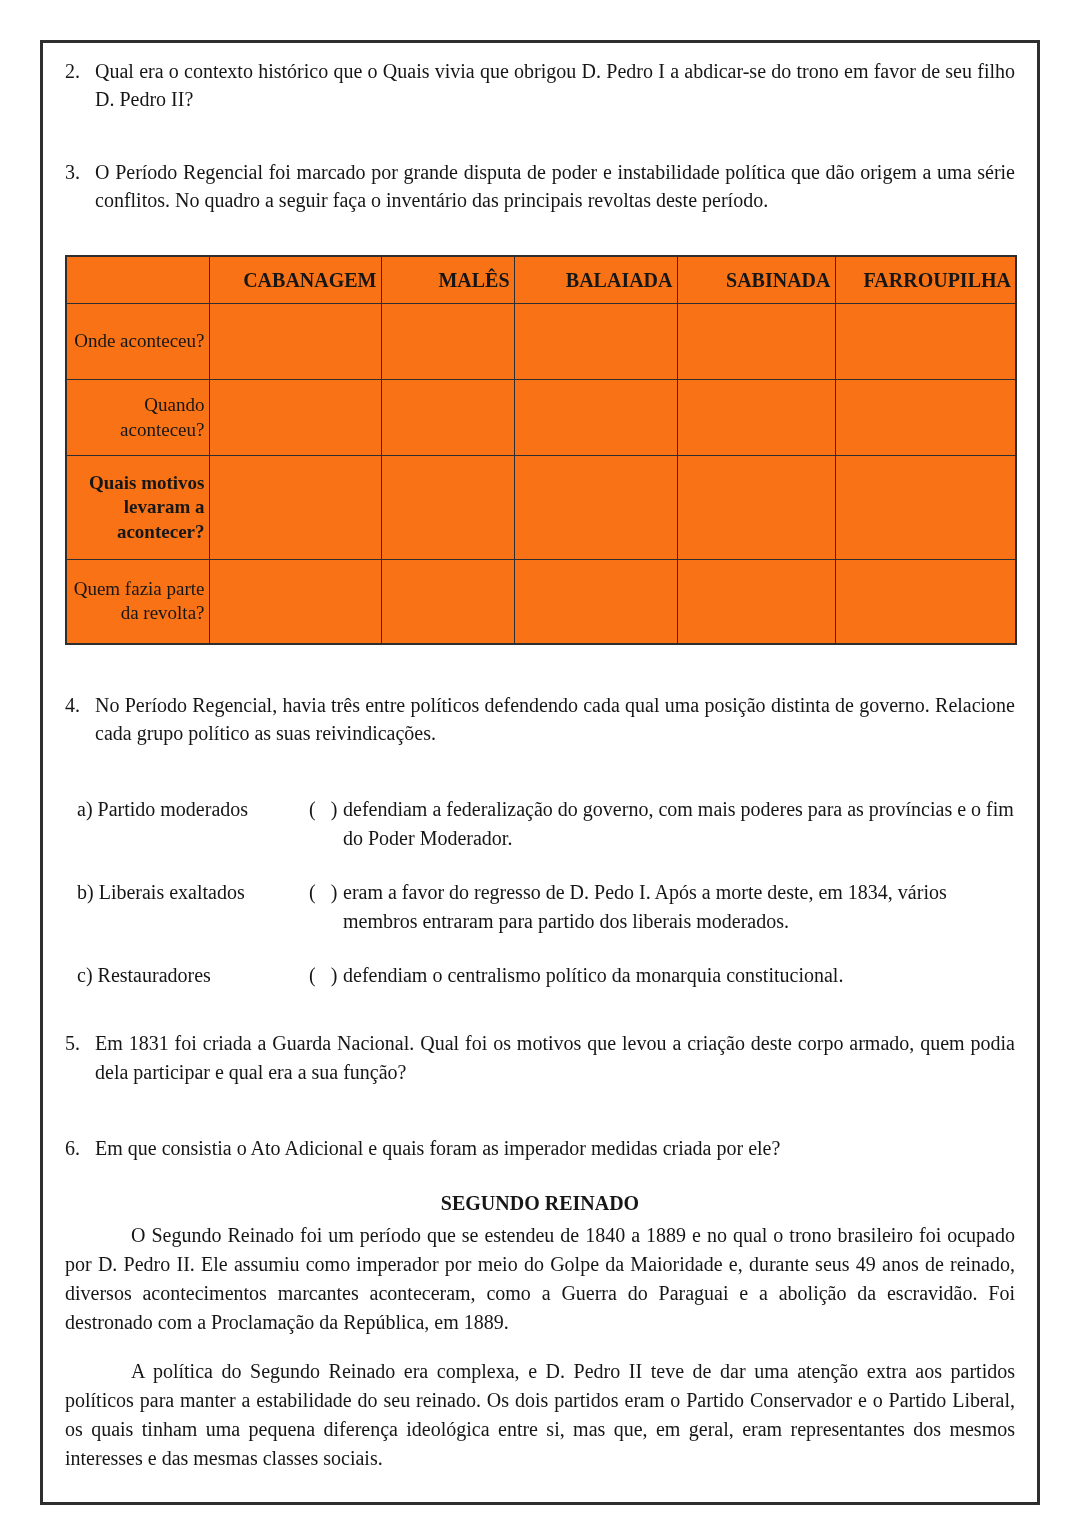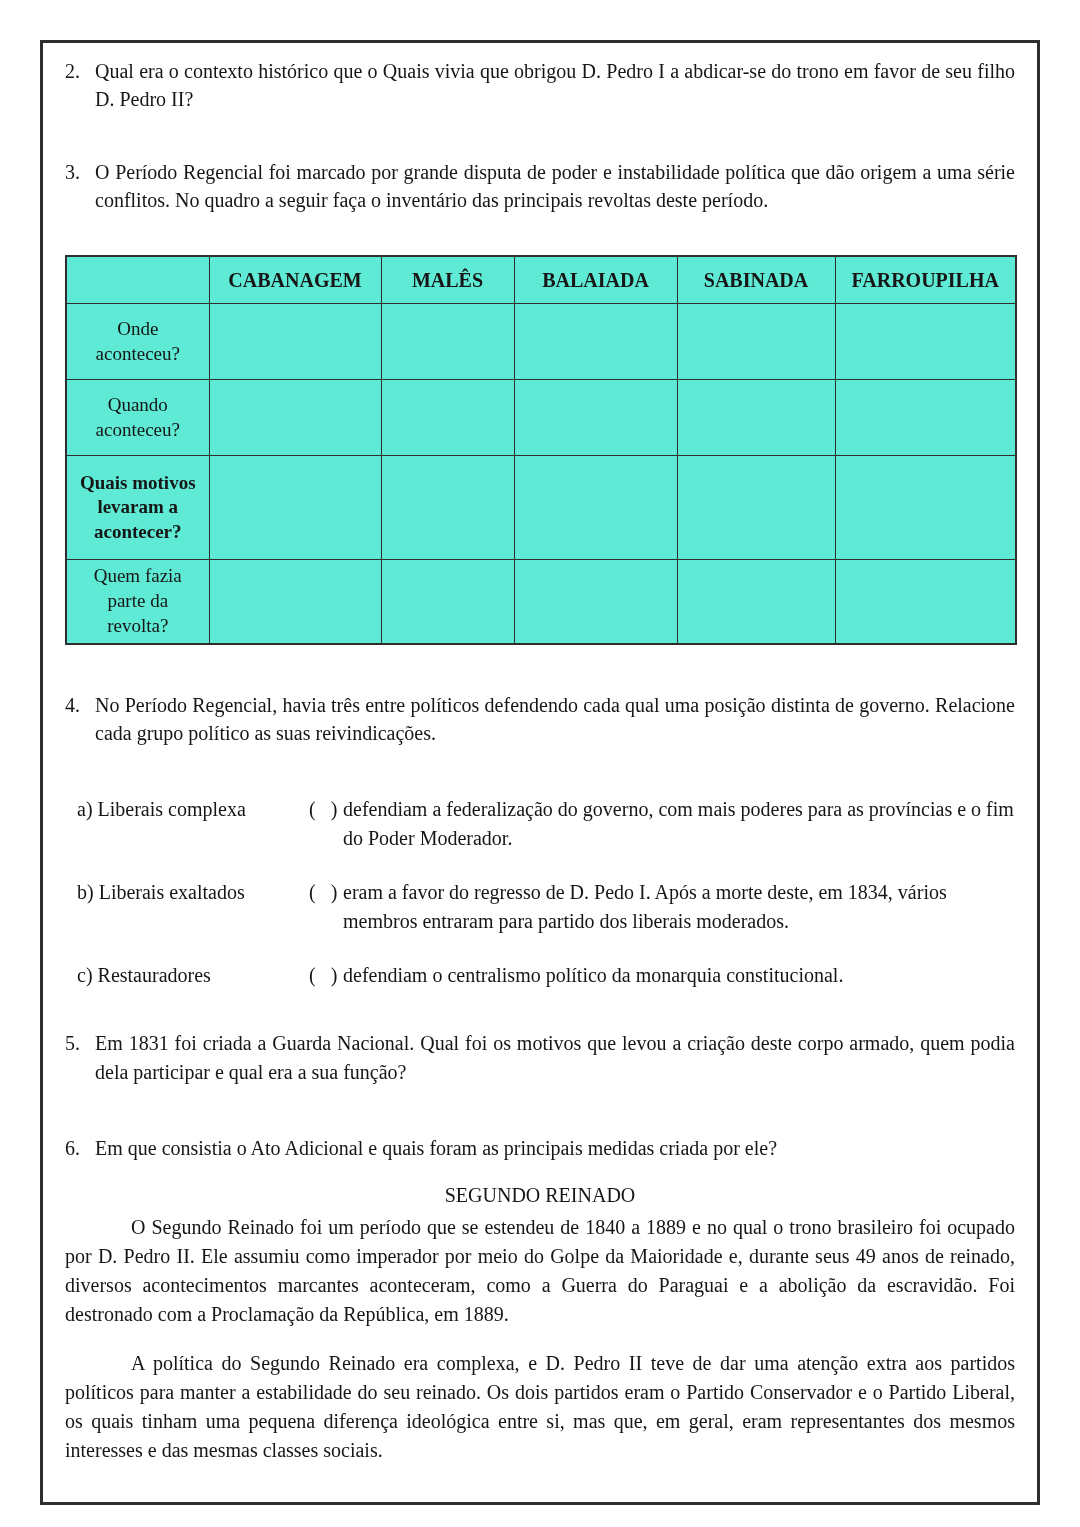--- a/index.html
+++ b/index.html
@@ -42,26 +42,26 @@
 
   table.revolts {
     margin-top: 40px;
     border-collapse: collapse;
     border: 2px solid #2e2e2e;
     table-layout: fixed;
     width: 100%;
   }
   table.revolts th, table.revolts td {
     border: 1.5px solid #2e2e2e;
-    background: #5eead4;
+    background: #f97316;
     vertical-align: middle;
-    text-align: center;
+    text-align: right;
     font-size: 19px;
     line-height: 1.3;
-    padding: 4px 12px;
+    padding: 4px 4px;
   }
   table.revolts th {
     font-weight: bold;
     font-size: 20px;
     height: 48px;
   }
   table.revolts .r1 td { height: 76px; }
   table.revolts .r2 td { height: 76px; }
   table.revolts .r3 td { height: 104px; font-weight: bold; }
   table.revolts .r4 td { height: 84px; }
@@ -74,23 +74,23 @@
     line-height: 1.42;
     margin-bottom: 26px;
     padding-left: 12px;
   }
   .match-row:last-child { margin-bottom: 0; }
   .match-label { flex: 0 0 232px; }
   .match-paren { flex: 0 0 34px; white-space: pre; }
   .match-text { flex: 1; }
 
   .section-title {
-    margin-top: 22px;
+    margin-top: 30px;
     text-align: center;
-    font-weight: normal;
+    font-weight: bold;
     font-size: 20px;
   }
   .para {
     font-size: 20px;
     line-height: 1.45;
     text-align: justify;
     text-indent: 66px;
     margin-top: 6px;
   }
 </style>
@@ -163,21 +163,21 @@
     </tbody>
       </table>
 
     <div class="q q4">
       <span class="qnum">4.</span>
       <span class="qtext">No Período Regencial, havia três entre políticos defendendo cada qual uma posição distinta de governo. Relacione cada grupo político as suas reivindicações.</span>
     </div>
 
     <div class="match-list">
       <div class="match-row">
-        <span class="match-label">a) Liberais complexa</span>
+        <span class="match-label">a) Partido moderados</span>
         <span class="match-paren">(   )</span>
         <span class="match-text">defendiam a federalização do governo, com mais poderes para as províncias e o fim do Poder Moderador.</span>
       </div>
       <div class="match-row">
         <span class="match-label">b) Liberais exaltados</span>
         <span class="match-paren">(   )</span>
         <span class="match-text">eram a favor do regresso de D. Pedo I. Após a morte deste, em 1834, vários membros entraram para partido dos liberais moderados.</span>
       </div>
       <div class="match-row">
         <span class="match-label">c) Restauradores</span>
@@ -186,21 +186,21 @@
       </div>
     </div>
 
     <div class="q q5">
       <span class="qnum">5.</span>
       <span class="qtext">Em 1831 foi criada a Guarda Nacional. Qual foi os motivos que levou a criação deste corpo armado, quem podia dela participar e qual era a sua função?</span>
     </div>
 
     <div class="q q6">
       <span class="qnum">6.</span>
-      <span class="qtext">Em que consistia o Ato Adicional e quais foram as principais medidas criada por ele?</span>
+      <span class="qtext">Em que consistia o Ato Adicional e quais foram as imperador medidas criada por ele?</span>
     </div>
 
     <div class="section-title">SEGUNDO REINADO</div>
 
     <p class="para">O Segundo Reinado foi um período que se estendeu de 1840 a 1889 e no qual o trono brasileiro foi ocupado por D. Pedro II. Ele assumiu como imperador por meio do Golpe da Maioridade e, durante seus 49 anos de reinado, diversos acontecimentos marcantes aconteceram, como a Guerra do Paraguai e a abolição da escravidão. Foi destronado com a Proclamação da República, em 1889.</p>
     <p class="para">A política do Segundo Reinado era complexa, e D. Pedro II teve de dar uma atenção extra aos partidos políticos para manter a estabilidade do seu reinado. Os dois partidos eram o Partido Conservador e o Partido Liberal, os quais tinham uma pequena diferença ideológica entre si, mas que, em geral, eram representantes dos mesmos interesses e das mesmas classes sociais.</p>
 
   </div>
 </div>
 

